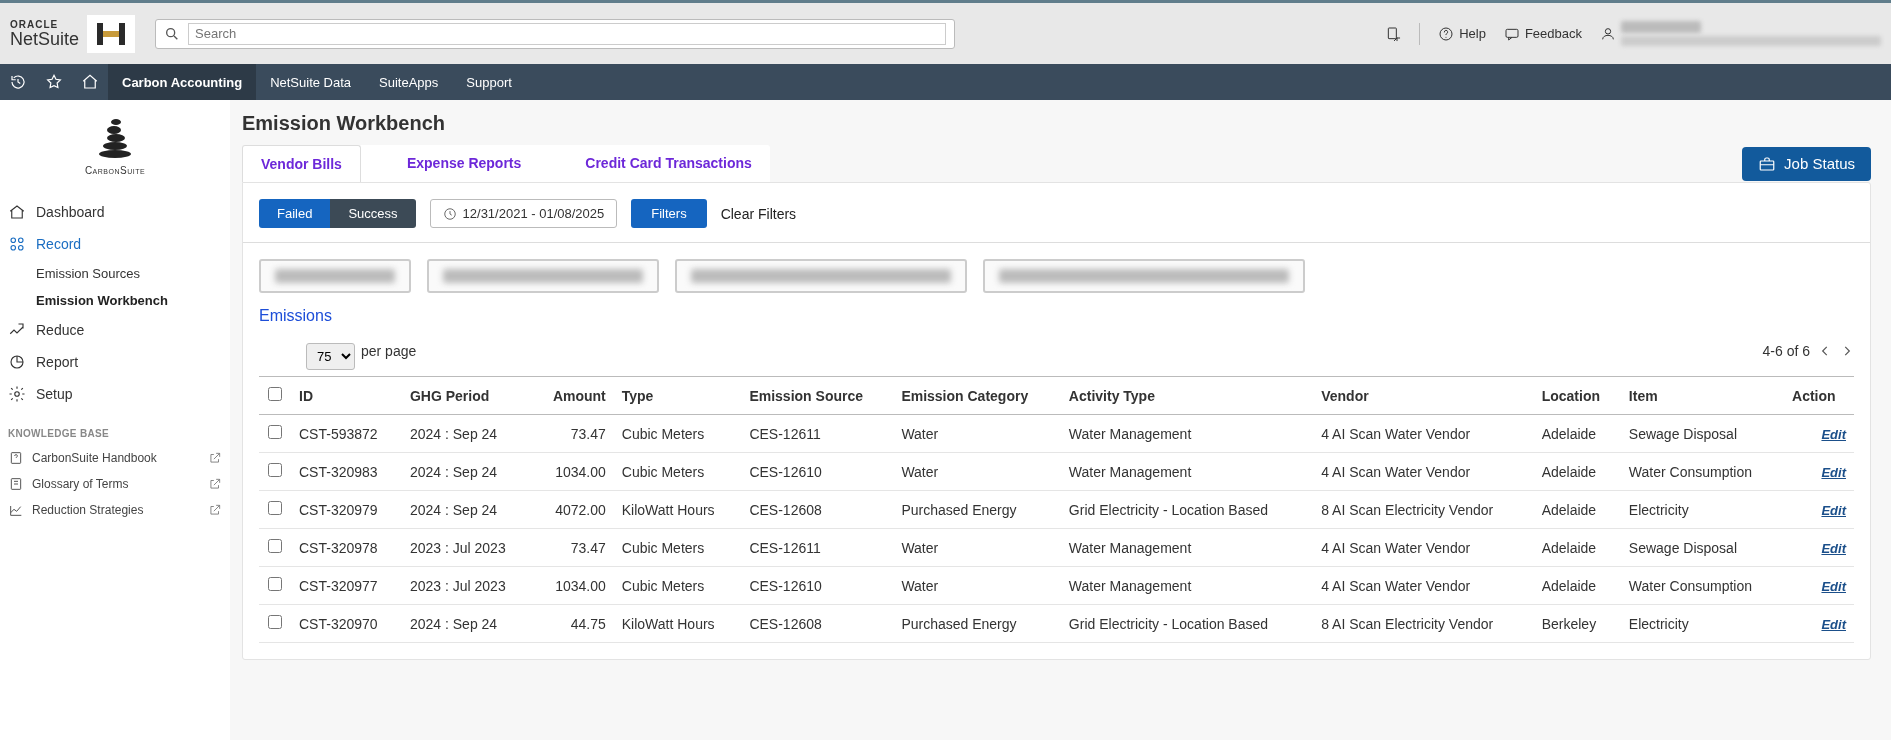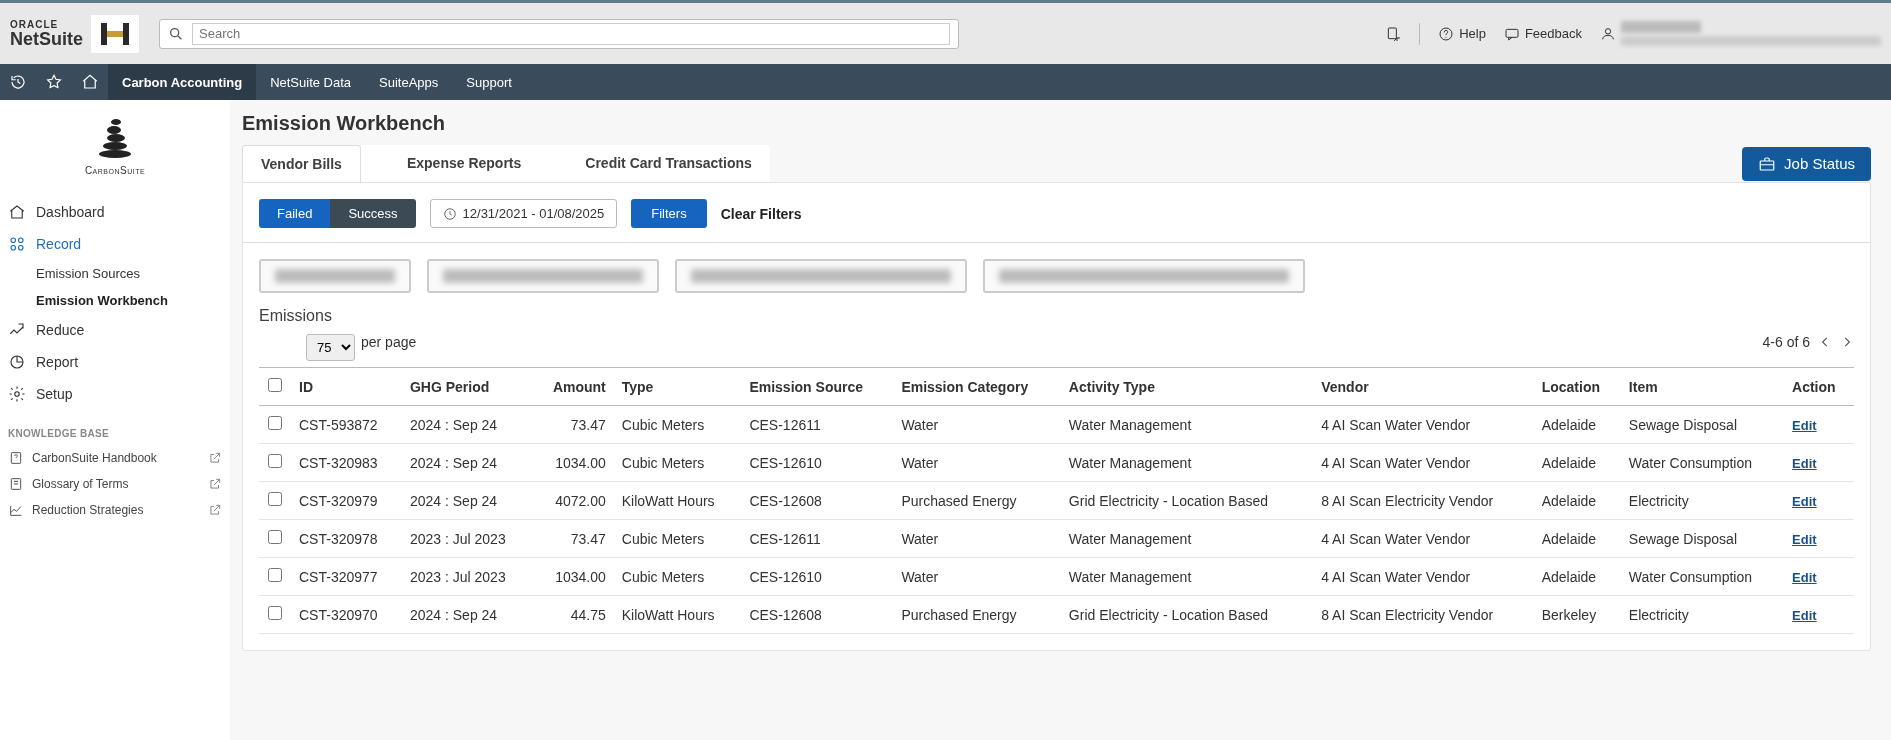--- a/index.html
+++ b/index.html
@@ -2,21 +2,21 @@
 <html><head>
 <meta charset="utf-8">
 <style>
 * { margin: 0; padding: 0; box-sizing: border-box; font-family: -apple-system, BlinkMacSystemFont, "Segoe UI", Helvetica, Arial, sans-serif; }
 body { background: #f7f7f7; color: #333; font-size: 13px; }
 
 
 .topbar { display: flex; align-items: center; height: 64px; background: #e8e8e8; padding: 0 10px; border-top: 3px solid #607d8b; }
 .logo-oracle { display: flex; flex-direction: column; line-height: 1; margin-right: 8px; }
 .logo-oracle .o { font-size: 10px; letter-spacing: 1px; font-weight: bold; }
-.logo-oracle .ns { font-size: 18px; font-weight: bold; }
+.logo-oracle .ns { font-size: 18px; font-weight: normal; }
 .logo-h { width: 48px; height: 38px; background: #fff; display:flex; align-items:center; justify-content:center; margin-right: 20px; }
 .logo-h svg { width: 36px; height: 30px; }
 .searchwrap { flex: 0 0 800px; display:flex; align-items:center; background:#fff; border:1px solid #bbb; border-radius:3px; height:30px; padding:0 8px; }
 .searchwrap svg { width:16px; height:16px; flex-shrink:0; fill:#555; }
 .searchwrap input { flex:1; border:1px solid #ccc; margin-left:8px; height:22px; padding:0 6px; font-size:13px; }
 .topbar-right { margin-left:auto; display:flex; align-items:center; gap:18px; }
 .topbar-right .item { display:flex; align-items:center; gap:5px; color:#333; font-size:13px; cursor:pointer; }
 .topbar-right svg { width:16px; height:16px; stroke:#333; fill:none; stroke-width:1.5; }
 .user-block { display:flex; flex-direction:column; align-items:flex-start;}
 .user-block .l1 { height:12px; width:80px; background:#bbb; border-radius:2px; filter:blur(2px); }
@@ -44,59 +44,59 @@
 .sb-section-title { font-size:10px; font-weight:700; color:#888; padding:18px 8px 6px; letter-spacing:0.3px; }
 .sb-kb { display:flex; align-items:center; padding:5px 8px; gap:8px; font-size:12px; color:#444; cursor:pointer; }
 .sb-kb .lead { width:16px; height:16px; stroke:#555; fill:none; stroke-width:1.5; }
 .sb-kb .trail { margin-left:auto; width:14px; height:14px; stroke:#777; fill:none; stroke-width:1.5; }
 
 .main { flex:1; padding:12px 20px 20px 12px; }
 .page-title { font-size:20px; font-weight:700; color:#333; margin-bottom:10px; }
 
 .toprow { display:flex; align-items:center; }
 .tabs2 { display:flex; gap:28px; background:#fff; border-radius:3px 3px 0 0; }
-.tabs2 .t { padding:10px 18px; font-size:14px; font-weight:700; color:#404040; cursor:pointer; }
+.tabs2 .t { padding:10px 18px; font-size:14px; font-weight:700; color:#6d28d9; cursor:pointer; }
 .tabs2 .t:first-child { border-top:1px solid #ddd; border-left:1px solid #ddd; border-right:1px solid #ddd; border-radius:3px 3px 0 0; background:#fff; }
 .jobstatus { margin-left:auto; background:#125a9c; color:#fff; border-radius:4px; padding:8px 16px; font-size:15px; display:flex; align-items:center; gap:8px; cursor:pointer; border:none; }
 .jobstatus svg { width:18px; height:18px; stroke:#fff; fill:none; stroke-width:1.6; }
 
 .panel { background:#fff; border:1px solid #e3e3e3; border-radius:0 3px 3px 3px; padding:16px; }
 
 .filterrow { display:flex; align-items:center; gap:14px; margin-bottom:14px; }
 .btn-group { display:flex; border-radius:3px; overflow:hidden; }
 .btn-group .b { padding:7px 18px; font-size:13px; color:#fff; cursor:pointer; border:none; }
 .btn-group .b.failed { background:#1565c0; }
 .btn-group .b.success { background:#3c4a56; }
 .daterange { border:1px solid #bbb; border-radius:3px; padding:6px 12px; display:flex; align-items:center; gap:6px; background:#fff; font-size:13px; cursor:pointer; }
 .daterange svg { width:14px; height:14px; stroke:#555; fill:none; stroke-width:1.5; }
 .btn-filters { background:#1565c0; color:#fff; border:none; border-radius:3px; padding:7px 20px; font-size:13px; cursor:pointer; }
-.link-clear { color:#222; font-size:14px; font-weight:700; cursor:pointer; }
+.link-clear { color:#222; font-size:14px; font-weight:400; cursor:pointer; }
 
 .chipsrow { display:flex; gap:16px; margin-bottom:14px; }
 .chip { border:2px solid #ccc; border-radius:3px; padding:8px 14px; background:#fafafa; }
 .chip .blur { height:14px; background:#bbb; border-radius:2px; filter:blur(3px) grayscale(1); }
 .chip:nth-child(1) .blur{ width:120px; }
 .chip:nth-child(2) .blur{ width:200px; }
 .chip:nth-child(3) .blur{ width:260px; }
 .chip:nth-child(4) .blur{ width:290px; }
 
-.emissions-h { font-size:16px; color:#404040; margin-bottom:9px; }
+.emissions-h { font-size:16px; color:#1d4ed8; margin-bottom:18px; }
 .perpage-row { display:flex; align-items:flex-start; margin-bottom:6px;margin-left:47px; }
 .perpage-row select { border:1px solid #bbb; border-radius:3px; padding:4px 6px; font-size:13px; }
 .perpage-row .lbl { margin-left:6px; font-size:14px; color:#333; }
 .pager { margin-left:auto; display:flex; align-items:center; gap:8px; font-size:14px; }
 .pager svg { width:14px; height:14px; stroke:#555; fill:none; stroke-width:2; cursor:pointer; }
 
 table { width:100%; border-collapse:collapse; background:#fff; }
 th, td { text-align:left; padding:10px 8px; font-size:14px; border-bottom:1px solid #e5e5e5; }
 th { font-weight:700; border-bottom:1px solid #bbb; border-top:1px solid #bbb; }
 th:first-child, td:first-child { width:32px; text-align:center; }
 .amount { text-align:right; }
 .editlink { color:#1b4f8a; font-weight:700; text-decoration:underline; cursor:pointer; font-size:13px; }
-td.actioncell { text-align:left; }
+td.actioncell { text-align:right;font-style:italic; }
 input[type=checkbox]{ width:14px; height:14px; cursor:pointer; }
 .hr-wide { border:none; border-top:1px solid #ddd; margin:14px -16px 16px; }
 </style>
 </head>
 <body>
 
 <div class="topbar">
   <div class="logo-oracle">
     <span class="o">ORACLE</span>
     <span class="ns">NetSuite</span>

